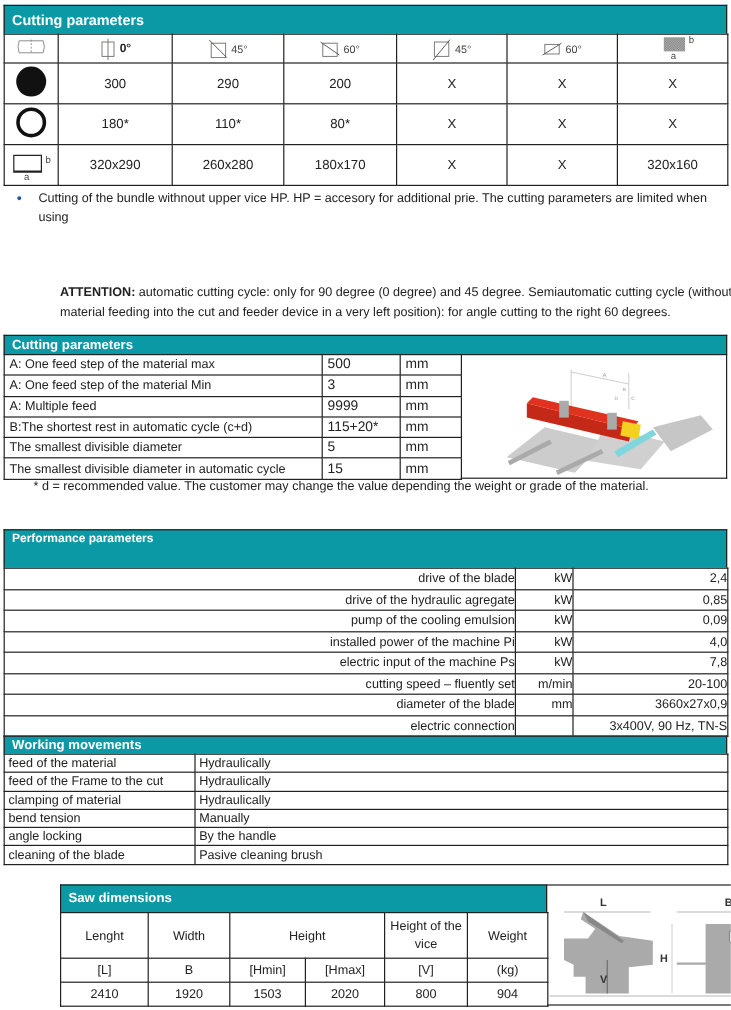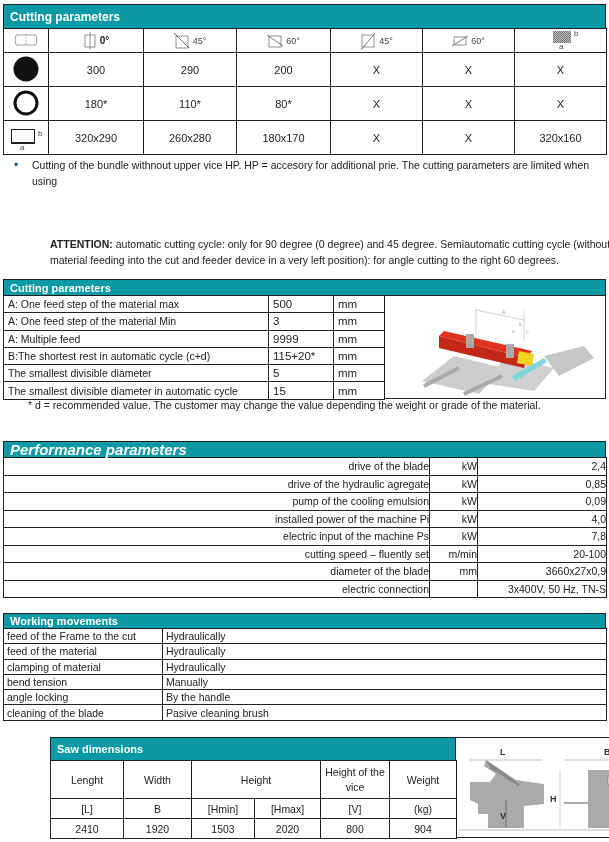--- a/index.html
+++ b/index.html
@@ -29,21 +29,21 @@
   #s2 { left: 3px; top: 279px; width: 603px; }
   #s2 .hdr { height: 16px; line-height: 16px; padding-left: 6px; font-size: 11px; border: 1px solid #222; border-bottom: none; width: 603px; }
   #s2 table { position: absolute; left: 0; top: 16px; width: 381px; table-layout: fixed; }
   #s2 td { height: 17.3px; font-size: 10.5px; padding-left: 4px; }
   #s2 td.v { font-size: 11.5px; padding-left: 4px; }
   #s2 .img { position: absolute; left: 381px; top: 16px; width: 222px; height: 104px; border: 1px solid #222; border-left: none; overflow: hidden; }
   .footnote { left: 4px; top: 399px; font-size: 10.5px; margin-left: 24px; }
 
   
   #s3 { left: 3px; top: 441px; width: 603px; }
-  #s3 .hdr { height: 16px; line-height: 16px; padding-left: 6px; font-size: 15px; border: 1px solid #222; border-bottom: none; font-style: italic; }
+  #s3 .hdr { height: 32px; line-height: 16px; padding-left: 6px; font-size: 10px; border: 1px solid #222; border-bottom: none; }
   #s3 table { width: 603px; table-layout: fixed; }
   #s3 td { height: 17.5px; font-size: 10.5px; padding-left: 4px; text-align: right; }
 
   
   #s4 { left: 3px; top: 613px; width: 603px; }
   #s4 .hdr { height: 15px; line-height: 15px; padding-left: 6px; font-size: 11px; border: 1px solid #222; border-bottom: none; }
   #s4 table { width: 603px; table-layout: fixed; }
   #s4 td { height: 15.3px; font-size: 10.5px; padding-left: 3px; }
 
   
@@ -294,40 +294,40 @@
           <td>20-100</td>
         </tr>
     <tr>
           <td>diameter of the blade</td>
           <td>mm</td>
           <td>3660x27x0,9</td>
         </tr>
     <tr>
           <td>electric connection</td>
           <td></td>
-          <td>3x400V,  50 Hz, TN-S</td>
+          <td>3x400V,  90 Hz, TN-S</td>
         </tr>
   </tbody>
     </table>
 </div>
 
 <div id="s4" class="abs">
   <div class="hdr teal">Working movements</div>
   <table>
     <colgroup>
         <col style="width:159px">
         <col style="width:444px">
       </colgroup>
     <tbody>
         <tr>
+          <td>feed of the material</td>
+          <td>Hydraulically</td>
+        </tr>
+    <tr>
           <td>feed of the Frame to the cut</td>
-          <td>Hydraulically</td>
-        </tr>
-    <tr>
-          <td>feed of the material</td>
           <td>Hydraulically</td>
         </tr>
     <tr>
           <td>clamping of material</td>
           <td>Hydraulically</td>
         </tr>
     <tr>
           <td>bend tension</td>
           <td>Manually</td>
         </tr>

